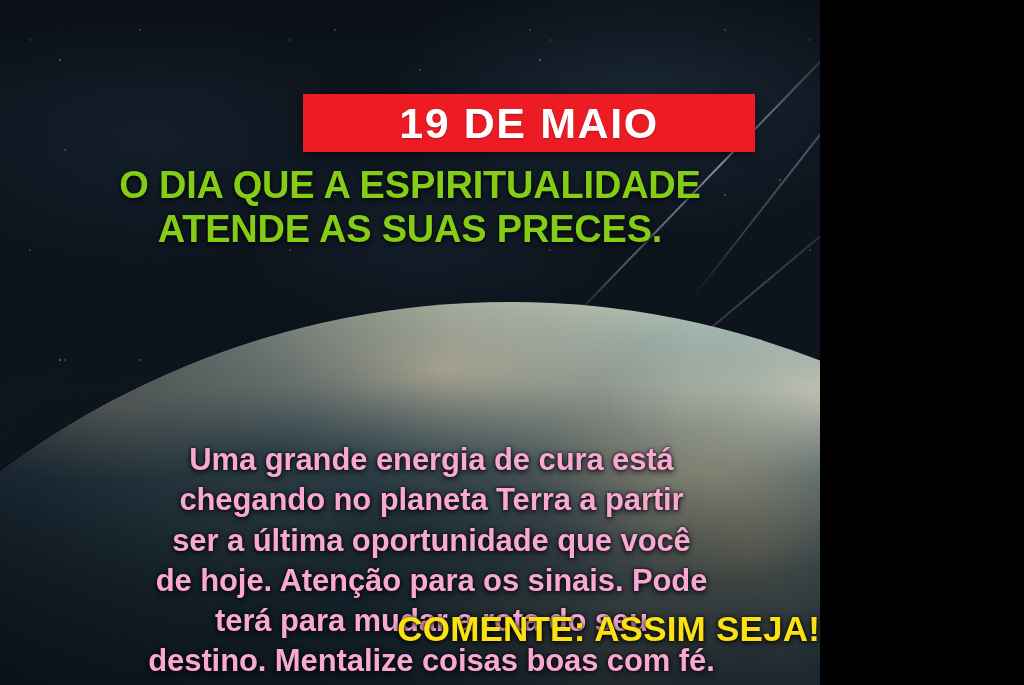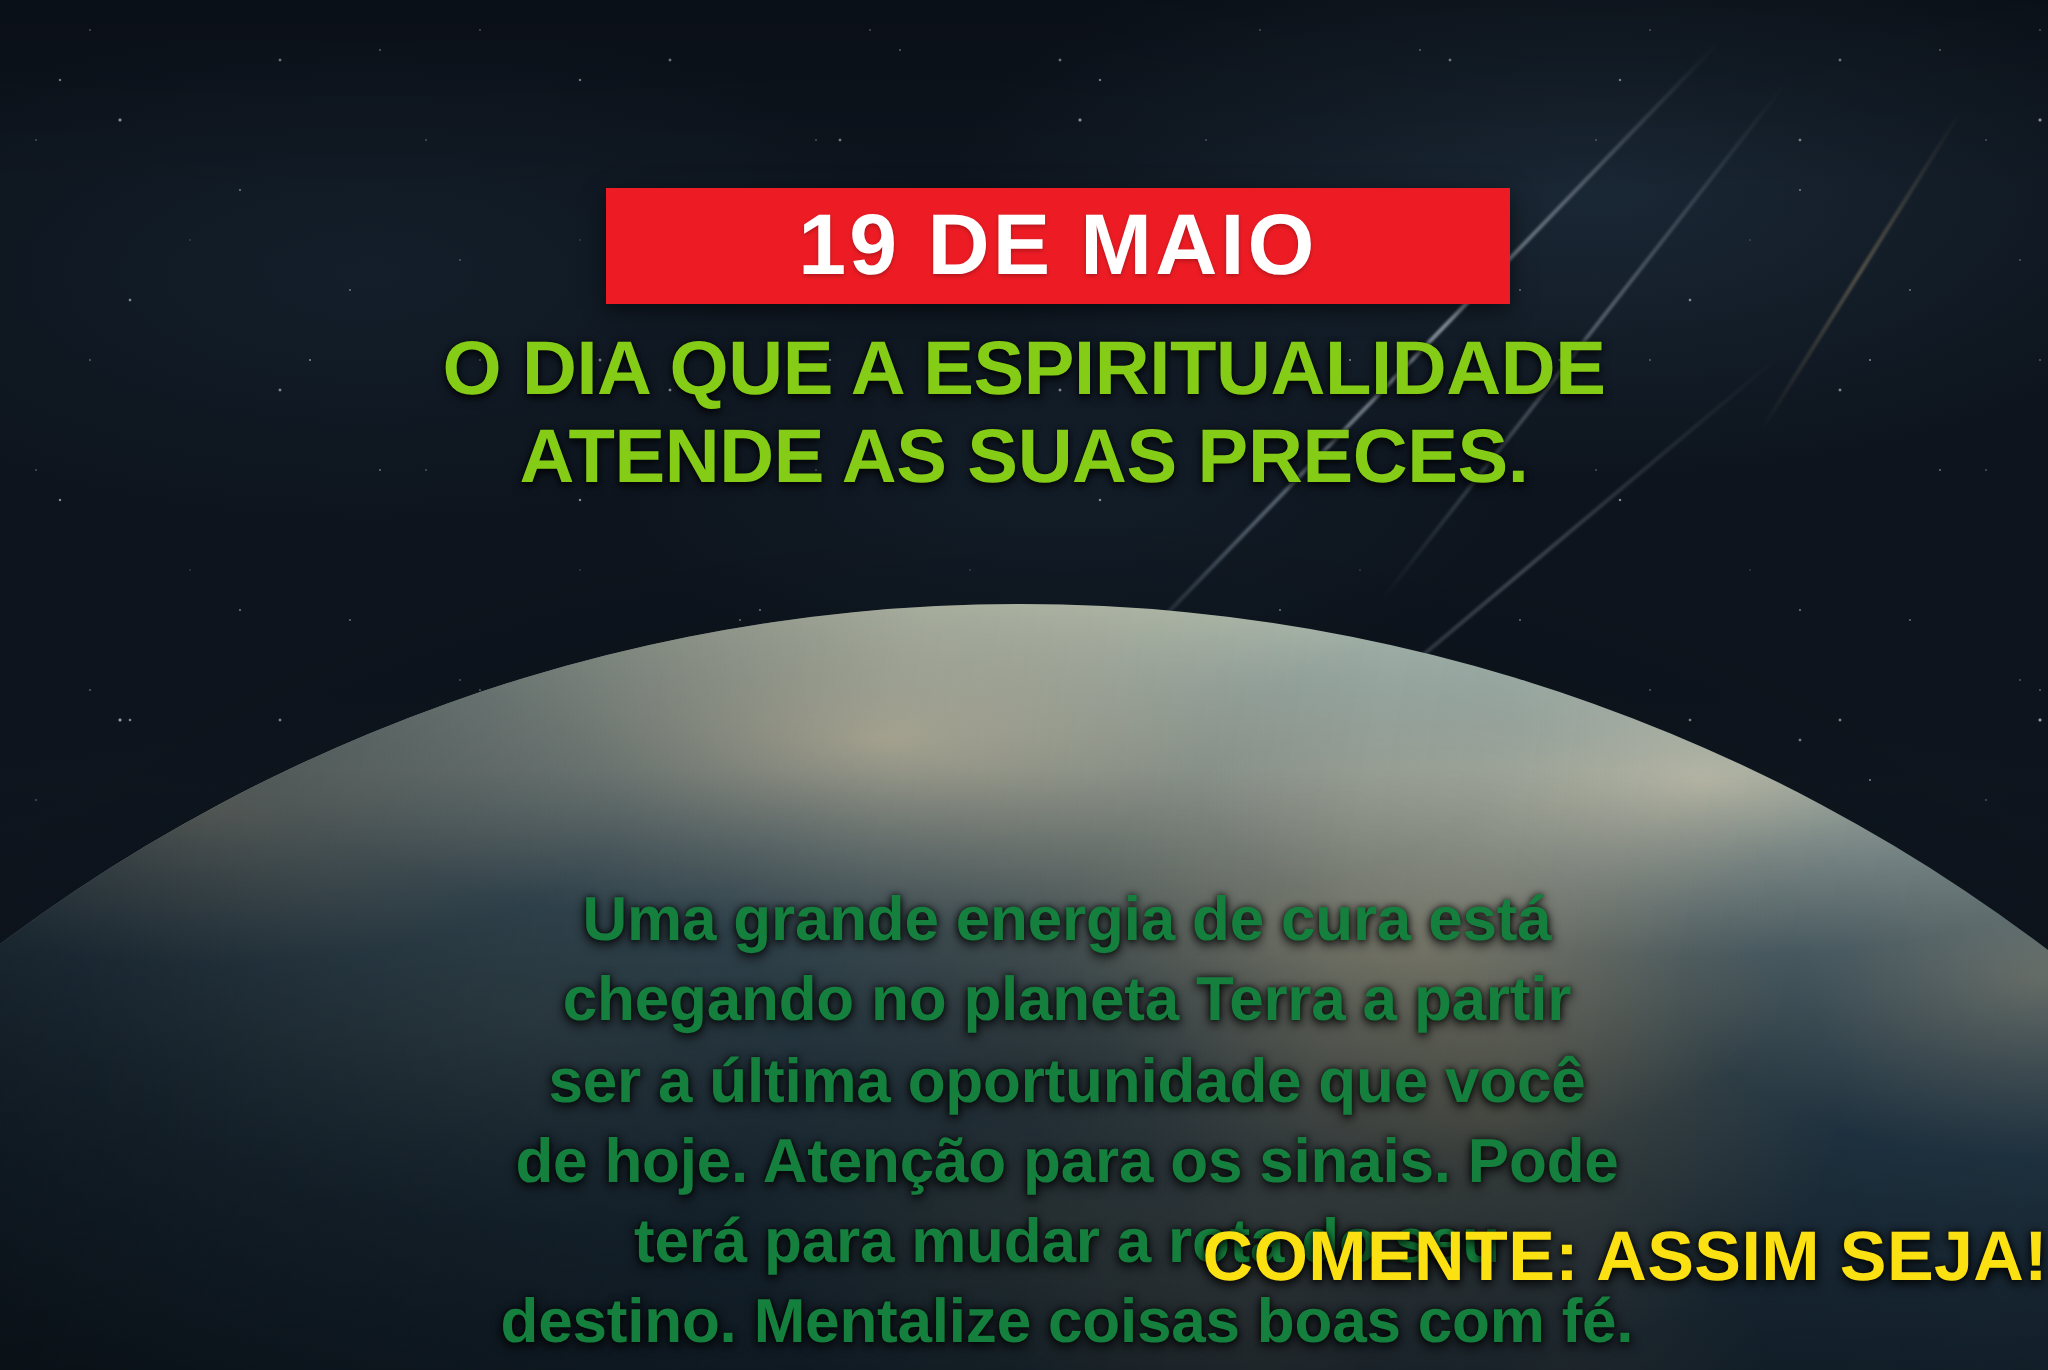--- a/index.html
+++ b/index.html
@@ -262,21 +262,21 @@
     font-weight: bold;
     letter-spacing: 0.2px;
     line-height: 1;
     white-space: nowrap;
     text-shadow: 0 2px 6px rgba(0,0,0,0.9), 0 0 3px rgba(0,0,0,0.8);
   }
 </style>
 </head>
 <body>
 
-<div id="poster" style="width: 1024px; height: 685px;">
+<div id="poster" style="width: 820px; height: 685px;">
 
   <div class="space-base"></div>
   <div class="nebula"></div>
   <div class="stars s1"></div>
   <div class="stars s2"></div>
   <div class="stars s3"></div>
 
   <div class="streak k1"></div>
   <div class="streak k2"></div>
   <div class="streak k3"></div>
@@ -296,21 +296,21 @@
 
     <div class="date-banner" style="background: rgb(237, 28, 36);">
       <span class="date-banner-text" style="color: rgb(255, 255, 255);">19 DE MAIO</span>
     </div>
 
     <div class="headline" style="color: #84cc16; text-align: center;">
       <span class="hl-line">O DIA QUE A ESPIRITUALIDADE</span>
       <span class="hl-line">ATENDE AS SUAS PRECES.</span>
     </div>
 
-    <div class="body-copy" style="color: #15803d; padding-left: 43px;">
+    <div class="body-copy" style="color: #f9a8d4; padding-left: 43px;">
       <span class="bc-line">Uma grande energia de cura está</span>
       <span class="bc-line">chegando no planeta Terra a partir</span>
       <span class="bc-line">ser a última oportunidade que você</span>
       <span class="bc-line">de hoje. Atenção para os sinais. Pode</span>
       <span class="bc-line">terá para mudar a rota do seu</span>
       <span class="bc-line">destino. Mentalize coisas boas com fé.</span>
     </div>
 
     <div class="cta" style="color: rgb(251, 225, 18); text-align: right;">COMENTE: ASSIM SEJA!</div>
 

